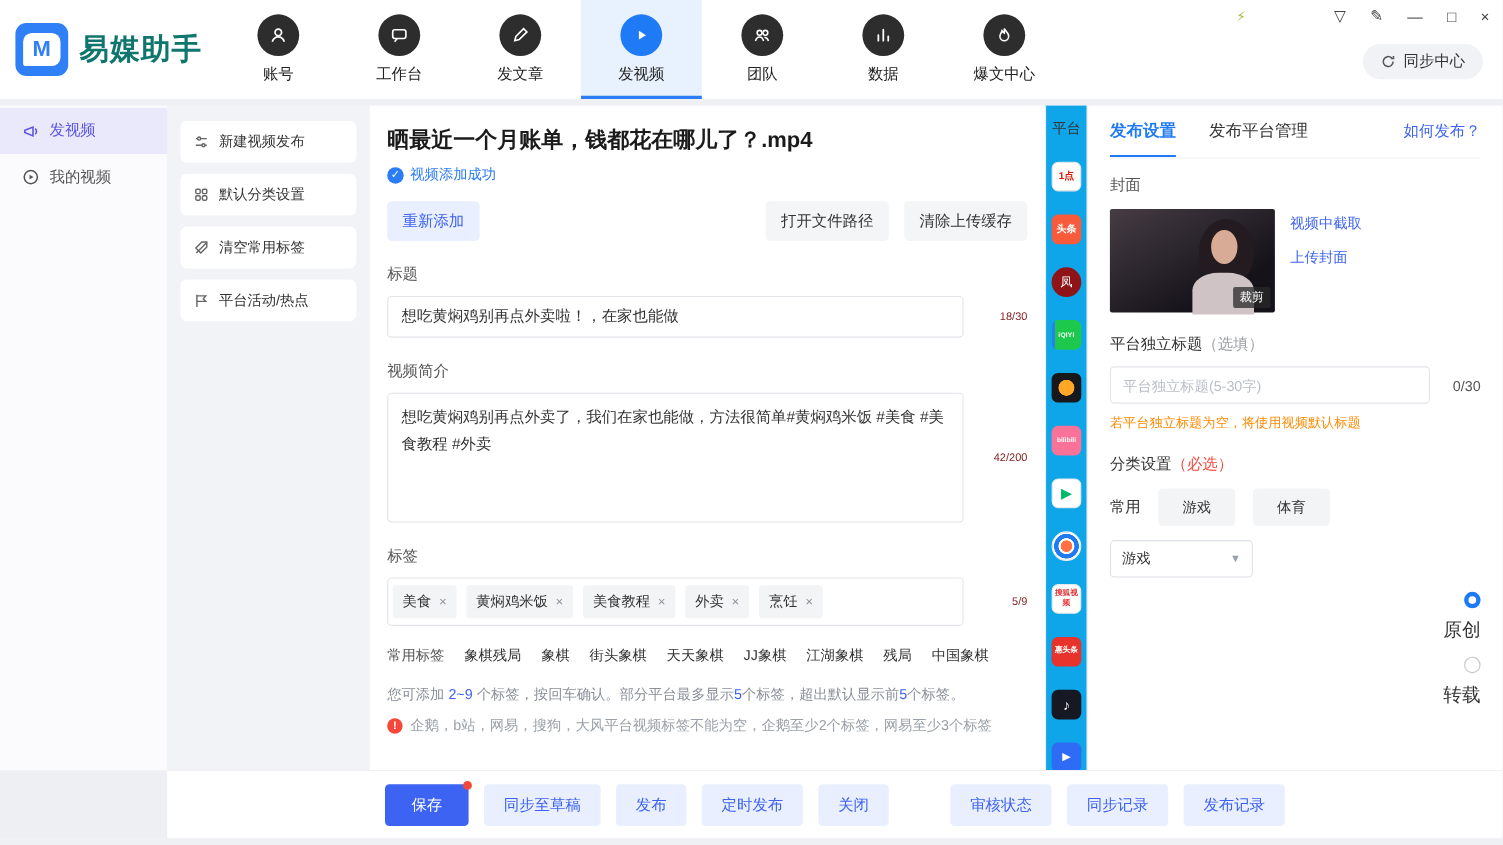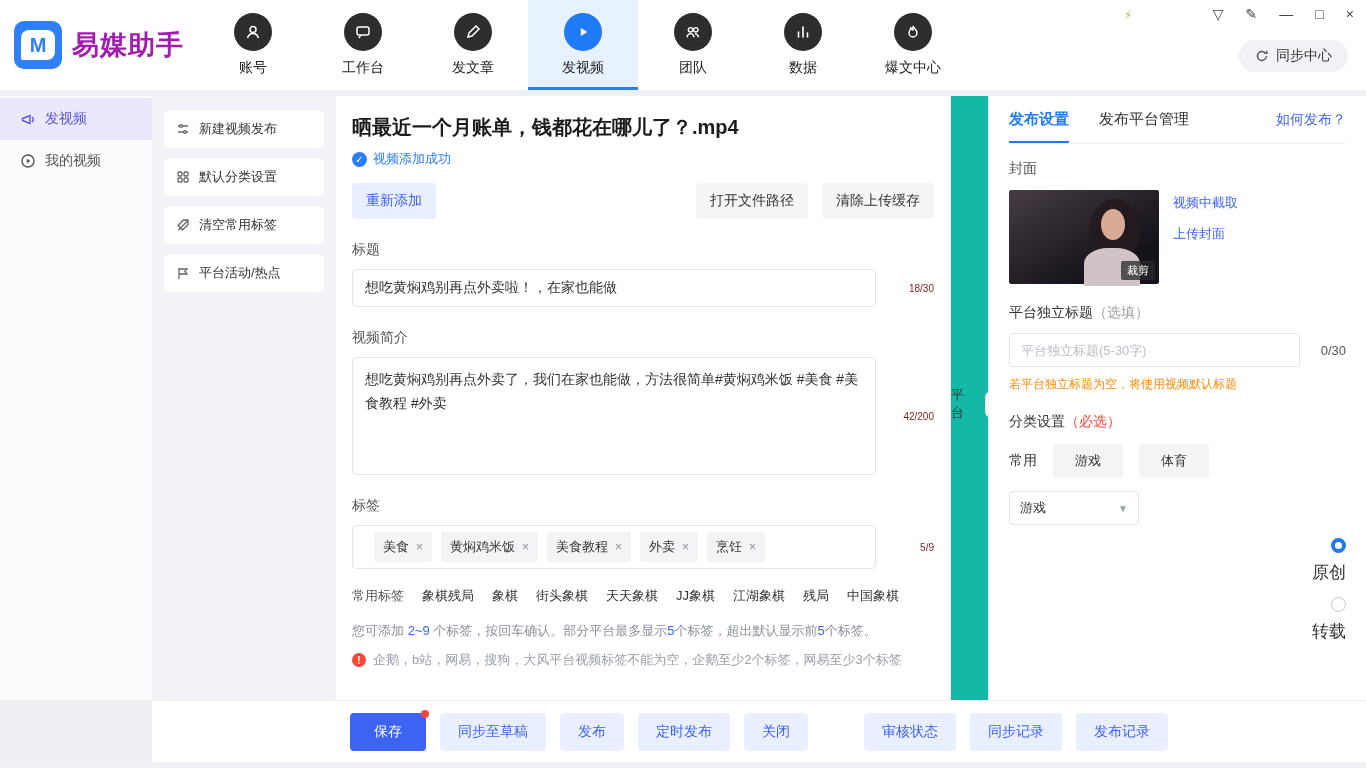--- a/index.html
+++ b/index.html
@@ -2,21 +2,21 @@
 <html><head>
 <meta charset="utf-8">
 <style>
   * { margin:0; padding:0; box-sizing:border-box; }
   html,body { width:1366px; height:768px; overflow:hidden; font-family:"Liberation Sans","DejaVu Sans",sans-serif; background:#eef0f4; color:#333; }
 
   
   .topbar { height:90px; background:#fff; position:relative; display:flex; align-items:center; }
   .logo { margin-left:14px; width:48px; height:48px; border-radius:10px; background:#2f7ff6; display:flex; align-items:center; justify-content:center; flex:none; }
   .logo-inner { width:34px; height:30px; background:#fff; border-radius:8px 8px 8px 2px; display:flex; align-items:center; justify-content:center; color:#2f7ff6; font-weight:bold; font-size:20px; }
-  .app-name { font-size:27px; font-weight:bold; color:#a21caf; margin-left:10px; letter-spacing:1px; }
+  .app-name { font-size:27px; font-weight:bold; color:#0f766e; margin-left:10px; letter-spacing:1px; }
   .nav { display:flex; height:100%; margin-left:14px; }
   .nav-item { width:110px; height:100%; display:flex; flex-direction:column; align-items:center; justify-content:center; gap:8px; cursor:pointer; }
   .nav-item.active { background:#e8f2fe; box-shadow:inset 0 -3px 0 #2a7cf7; }
   .nav-circle { width:38px; height:38px; border-radius:50%; background:#2d2d2d; display:flex; align-items:center; justify-content:center; }
   .nav-item.active .nav-circle { background:#1f7bf5; }
   .nav-label { font-size:14px; color:#222; }
   .win-controls { position:absolute; top:6px; right:12px; display:flex; gap:22px; align-items:center; color:#444; font-size:14px; }
   .win-controls span { cursor:pointer; }
   .plugin-glyph { position:absolute; left:1124px; top:8px; font-size:12px; color:#a9bb45; }
   .sync-btn { position:absolute; right:18px; top:40px; background:#f1f2f5; border-radius:17px; height:32px; padding:0 16px; display:flex; align-items:center; gap:7px; font-size:14px; color:#333; cursor:pointer; }
@@ -38,33 +38,33 @@
   .check-dot { width:15px; height:15px; border-radius:50%; background:#2a7cf7; color:#fff; font-size:10px; display:flex; align-items:center; justify-content:center; }
   .action-row { margin-top:15px; display:flex; align-items:center; }
   .btn-blue-lite { background:#e9effe; color:#3d63f2; border-radius:4px; padding:9px 14px; font-size:14px; cursor:pointer; }
   .spacer { flex:1; }
   .btn-gray { background:#f4f5f7; color:#333; border-radius:4px; padding:9px 14px; font-size:14px; margin-left:14px; cursor:pointer; }
   .field-label { margin-top:22px; font-size:14px; color:#555; }
   .input-row { display:flex; align-items:center; margin-top:10px; }
   .text-input { flex:1; border:1px solid #e2e4e9; border-radius:4px; height:38px; padding:0 12px; font-size:14px; color:#333; outline:none; background:#fff; }
   .counter { width:58px; text-align:right; font-size:10px; color:#7f1d1d; flex:none; }
   .textarea { flex:1; border:1px solid #e2e4e9; border-radius:4px; height:118px; padding:10px 12px; font-size:14px; line-height:1.7; color:#333; resize:none; outline:none; font-family:inherit; }
-  .tags-box { flex:1; border:1px solid #e2e4e9; border-radius:4px; min-height:44px; padding:6px 21px; display:flex; align-items:center; gap:9px; cursor:text; }
+  .tags-box { flex:1; border:1px solid #e2e4e9; border-radius:4px; min-height:44px; padding:6px 4px; display:flex; align-items:center; gap:9px; cursor:text; }
   .chip { background:#f3f4f6; border-radius:3px; padding:6px 9px; font-size:13px; color:#333; display:flex; align-items:center; gap:7px; cursor:pointer; }
   .chip .x { color:#8a8f99; font-size:12px; }
   .common-row { margin-top:18px; display:flex; align-items:flex-start; gap:18px; font-size:13px; flex-wrap:wrap; }
   .common-label { color:#555; }
   .common-tag { color:#333; cursor:pointer; }
   .hint { margin-top:17px; font-size:13px; color:#8a8f99; }
   .hint .blue { color:#3d63f2; }
   .warn-row { margin-top:11px; display:flex; align-items:center; gap:7px; font-size:13px; color:#9aa0a8; }
   .warn-dot { width:14px; height:14px; border-radius:50%; background:#f5483b; color:#fff; font-size:10px; font-weight:bold; display:flex; align-items:center; justify-content:center; flex:none; }
 
   
-  .platform-col { width:38px; background:#14b8a6; border-left:1px solid #ededf0; display:flex; flex-direction:row; align-items:center; padding-top:12px; gap:21px; overflow:hidden; }
+  .platform-col { width:38px; background:#0ea5e9; border-left:1px solid #ededf0; display:flex; flex-direction:column; align-items:center; padding-top:12px; gap:21px; overflow:hidden; }
   .platform-header { font-size:13px; color:#333; }
   .p-item { width:27px; height:27px; border-radius:6px; display:flex; align-items:center; justify-content:center; color:#fff; cursor:pointer; position:relative; text-align:center; overflow:hidden; flex:none; }
   .p-item.selected::before { content:""; position:absolute; left:0; top:-3px; width:3px; height:33px; background:#2a7cf7; border-radius:2px; }
   .p0 { background:#fff; border:1px solid #e4e4e4; color:#d81e06; font-size:9px; font-weight:bold; }
   .p1 { background:#f75b3b; font-size:9px; font-weight:bold; }
   .p2 { background:#8e1417; border-radius:50%; font-size:11px; }
   .p3 { background:#1dc94c; font-size:6px; font-weight:bold; letter-spacing:.2px; }
   .p4 { background:radial-gradient(circle at 50% 50%, #ffa726 0 7px, #17181c 7.5px); }
   .p5 { background:#fb7299; font-size:6px; font-weight:bold; }
   .p6 { background:#fff; border:1px solid #e8e8e8; color:#00b86b; font-size:13px; }

